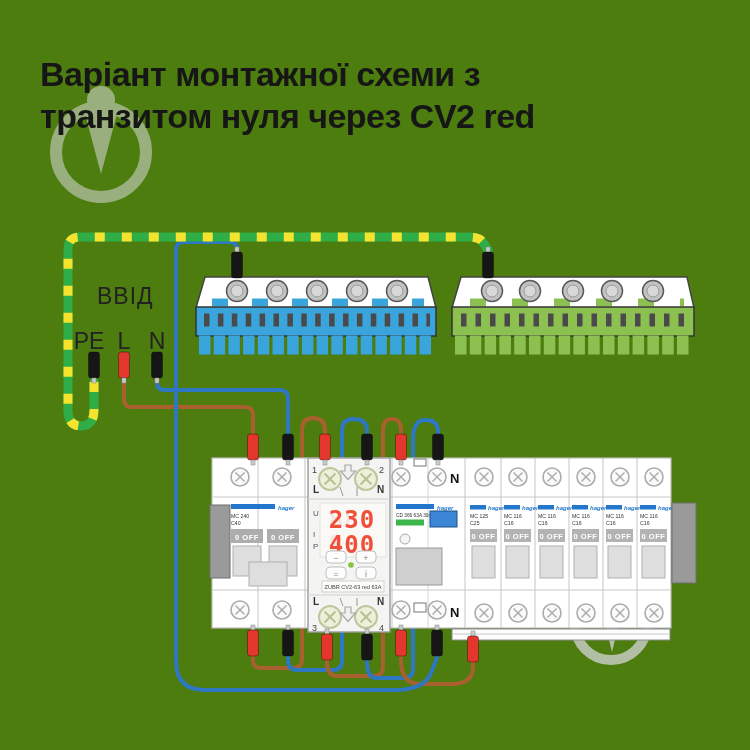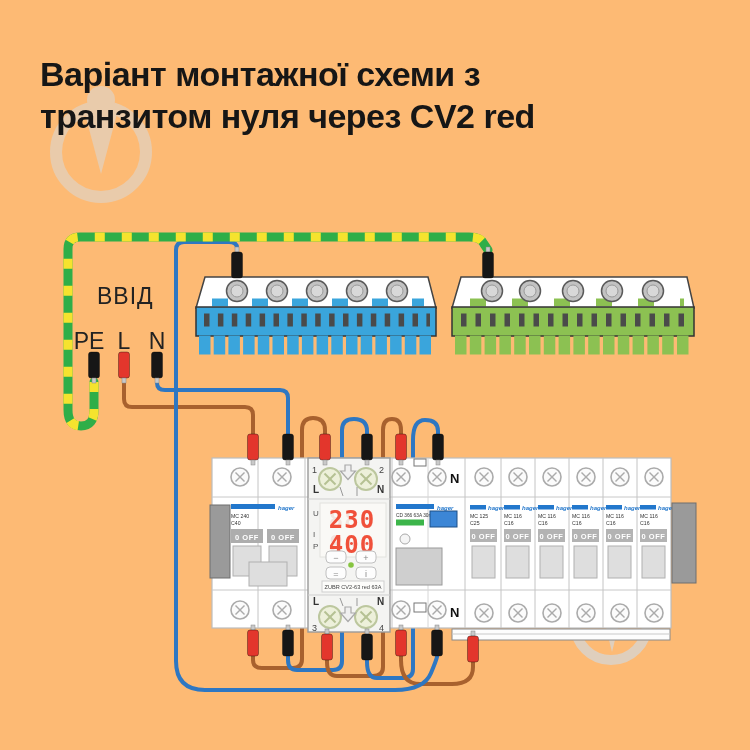--- a/index.html
+++ b/index.html
@@ -1,16 +1,16 @@
 <!DOCTYPE html>
 <html><head>
 <meta charset="utf-8">
 <style>
   html,body{margin:0;padding:0;background:#fff;}
-  .stage{position:relative;width:750px;height:750px;background:#fdba74;overflow:hidden;}
+  .stage{position:relative;width:750px;height:750px;background:#4d7c0f;overflow:hidden;}
   svg{display:block;}
   text{font-family:"Liberation Sans",sans-serif;}
   .mono{font-family:"DejaVu Sans Mono",monospace;}
   .title{font-weight:bold;font-size:34px;letter-spacing:-0.5px;fill:#161616;}
   .big{font-size:23px;fill:#222;}
   .micro{font-size:5.2px;fill:#333;}
   .off{font-size:7.5px;font-weight:bold;fill:#fff;letter-spacing:.5px;}
   .brandtx{font-size:6px;font-weight:bold;font-style:italic;}
   .term{font-size:9px;fill:#444;}
   .lnlab{font-size:10px;font-weight:bold;fill:#333;}

